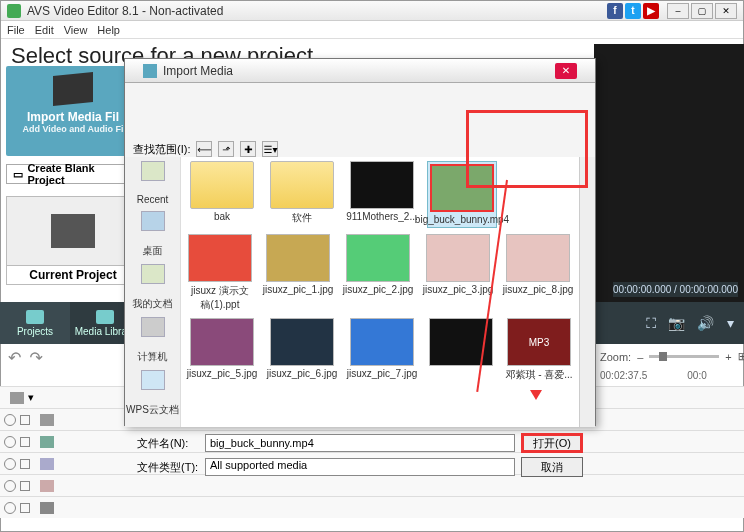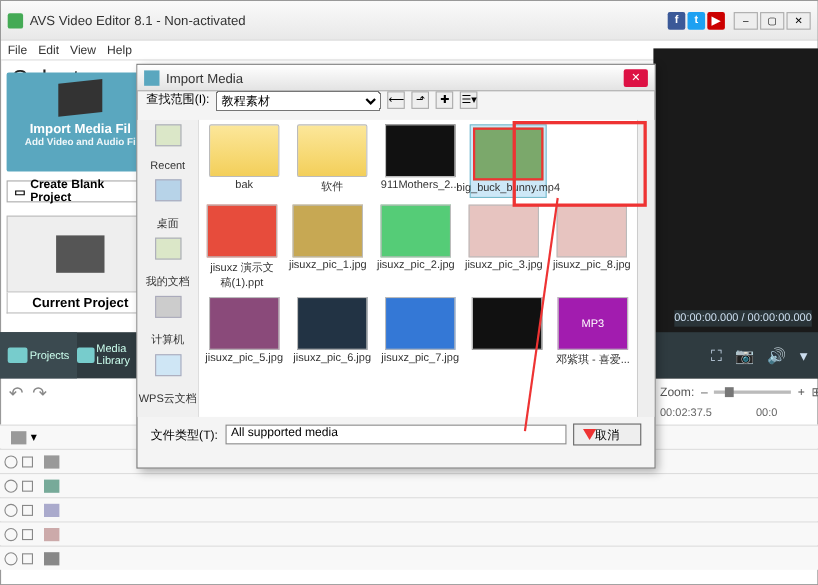--- a/index.html
+++ b/index.html
@@ -1,20 +1,20 @@
 <!DOCTYPE html>
 <html><head>
 <meta charset="utf-8">
 <style>
 * { margin: 0; padding: 0; box-sizing: border-box; font-family: "Microsoft YaHei", Arial, sans-serif; }
 body { background: #f0f0f0; width: 744px; height: 532px; overflow: hidden; position: relative; font-size: 11px; }
 
 
 .main-window { width: 744px; height: 532px; background: #fff; border: 1px solid #999; }
-.titlebar { height: 36px; background: linear-gradient(#fafafa,#e8e8e8); display: flex; align-items: center; padding: 0 6px; border-bottom: 1px solid #ccc; }
+.titlebar { height: 20px; background: linear-gradient(#fafafa,#e8e8e8); display: flex; align-items: center; padding: 0 6px; border-bottom: 1px solid #ccc; }
 .titlebar .app-icon { width: 14px; height: 14px; background: #4a5; border-radius: 2px; margin-right: 6px; }
 .titlebar .title { color: #333; font-size: 12px; flex: 1; }
 .titlebar .social { display: flex; gap: 2px; margin-right: 8px; }
 .titlebar .social span { width: 16px; height: 16px; display: inline-flex; align-items: center; justify-content: center; color: #fff; font-size: 10px; font-weight: bold; border-radius: 2px; }
 .win-controls { display: flex; gap: 2px; }
 .win-controls span { width: 22px; height: 16px; border: 1px solid #aaa; background: #eee; display: inline-flex; align-items: center; justify-content: center; font-size: 9px; }
 .menubar { height: 18px; background: #fff; padding: 0 6px; display: flex; gap: 10px; align-items: center; border-bottom: 1px solid #ddd; color: #333; }
 
 .heading { font-size: 22px; padding: 4px 10px 2px; color: #222; }
 
@@ -23,21 +23,21 @@
 .import-tile .clap { width: 40px; height: 30px; background: #333; margin: 0 auto 6px; transform: skewY(-6deg); }
 .import-tile .t1 { font-size: 12px; }
 .import-tile .t2 { font-size: 9px; opacity: .9; }
 .create-blank { margin-top: 8px; height: 20px; border: 1px solid #aaa; background: #fff; display: flex; align-items: center; padding: 0 6px; gap: 4px; }
 .current-proj { margin-top: 12px; }
 .current-proj .thumb { width: 100%; height: 70px; border: 1px solid #bbb; background: #eee; display: flex; align-items: center; justify-content: center; }
 .current-proj .thumb .clap2 { width: 44px; height: 34px; background: #555; }
 .current-proj .lbl { text-align: center; font-size: 12px; padding: 2px 0; border: 1px solid #bbb; border-top: none; background: #fff; }
 
 .darkbar { position: absolute; left: 0; top: 302px; width: 140px; height: 42px; background: #2f3b40; display: flex; }
-.darkbar .tab { flex: 1; display: flex; align-items: center; justify-content: center; color: #cfe; font-size: 10px; gap: 2px; }
+.darkbar .tab { flex: 1; display: flex; flex-direction: column; align-items: center; justify-content: center; color: #cfe; font-size: 10px; gap: 2px; }
 .darkbar .tab.active { background: #3b4a50; }
 .darkbar .icon { width: 18px; height: 14px; background: #7cc; border-radius: 2px; }
 
 .undo-redo { position: absolute; left: 8px; top: 348px; display: flex; gap: 8px; }
 .undo-redo span { font-size: 16px; color: #888; }
 
 
 .right-area { position: absolute; right: 0; top: 44px; width: 150px; height: 300px; background: #1a1a1a; }
 .timecode { position: absolute; right: 6px; top: 282px; color: #cde; font-size: 10px; background: #2a3438; padding: 2px 0; }
 .player-controls { position: absolute; right: 0; top: 302px; width: 150px; height: 42px; background: #2f3b40; display: flex; align-items: center; justify-content: flex-end; padding-right: 10px; gap: 12px; color: #cde; font-size: 14px; }
@@ -50,26 +50,26 @@
 
 
 .timeline { position: absolute; left: 0; top: 386px; width: 744px; }
 .track-row { height: 22px; border-top: 1px solid #ddd; display: flex; align-items: center; padding-left: 4px; gap: 4px; background: #f8f8f8; }
 .track-row .eye { width: 12px; height: 12px; border: 1px solid #888; border-radius: 50%; }
 .track-row .lock { width: 10px; height: 10px; border: 1px solid #888; }
 .track-row .ticon { width: 14px; height: 12px; background: #999; margin-left: 6px; }
 
 
 .dialog { position: absolute; left: 124px; top: 58px; width: 472px; height: 368px; background: #f4f4f4; border: 1px solid #777; box-shadow: 3px 3px 8px rgba(0,0,0,.3); }
-.dlg-title { height: 24px; background: linear-gradient(#fff,#e3e3e3); display: flex; align-items: center; padding: 0 6px; border-bottom: 1px solid #aaa; }
+.dlg-title { height: 24px; background: linear-gradient(#fff,#e3e3e3); display: flex; align-items: center; padding: 0 18px; border-bottom: 1px solid #aaa; }
 .dlg-title .dicon { width: 14px; height: 14px; background: #5aa7bf; margin-right: 6px; }
 .dlg-title .dtxt { flex: 1; font-size: 12px; color: #333; }
 .dlg-title .dclose { width: 22px; height: 16px; background: #d14; color: #fff; display: flex; align-items: center; justify-content: center; font-size: 10px; border-radius: 2px; }
 
-.dlg-toolbar { height: 26px; display: flex; align-items: flex-start; padding: 0 8px; gap: 6px; }
+.dlg-toolbar { height: 26px; display: flex; align-items: flex-end; padding: 0 8px; gap: 6px; margin-top: 48px; }
 .dlg-toolbar .lbl { font-size: 11px; }
 .dlg-toolbar select { flex: 0 0 150px; height: 18px; font-size: 11px; }
 .dlg-toolbar .tbtn { width: 16px; height: 16px; border: 1px solid #aaa; background: #eee; display: inline-flex; align-items: center; justify-content: center; font-size: 10px; }
 
 .dlg-body { display: flex; height: 270px; }
 .dlg-sidebar { width: 56px; background: #f0f0f0; border-right: 1px solid #ddd; padding: 4px 0; display: flex; flex-direction: column; align-items: center; gap: 6px; }
 .dlg-sidebar .place { display: flex; flex-direction: column; align-items: center; font-size: 10px; color: #333; gap: 13px; }
 .dlg-sidebar .place .picon { width: 24px; height: 20px; background: #dbe7c8; border: 1px solid #aab; }
 
 .file-grid { flex: 1; padding: 4px 6px; overflow: auto; background: #fff; position: relative; }
@@ -210,21 +210,20 @@
   </div>
 
   <div class="dialog">
     <div class="dlg-title">
       <div class="dicon"></div>
       <div class="dtxt">Import Media</div>
       <div class="dclose">✕</div>
     </div>
     <div class="dlg-toolbar">
       <span class="lbl">查找范围(I):</span>
-      <select><option>教程素材</option></select>
       <span class="tbtn">⟵</span>
       <span class="tbtn">⬏</span>
       <span class="tbtn">✚</span>
       <span class="tbtn">☰▾</span>
     </div>
     <div class="dlg-body">
       <div class="dlg-sidebar">
         <div class="place">
             <div class="picon"></div>
             <span>Recent</span>
@@ -297,28 +296,33 @@
               <div>jisuxz_pic_6.jpg</div>
             </div>
             <div class="file-item">
               <div class="fthumb" style="background: rgb(52, 120, 214);"></div>
               <div>jisuxz_pic_7.jpg</div>
             </div>
             <div class="file-item">
               <div class="fthumb" style="background: rgb(17, 17, 17);"></div>
             </div>
             <div class="file-item">
-              <div class="fthumb" style="background: #a21caf; color: rgb(255, 255, 255); display: flex; align-items: center; justify-content: center; font-size: 10px;">MP3</div>
+              <div class="fthumb" style="background: #7f1d1d; color: rgb(255, 255, 255); display: flex; align-items: center; justify-content: center; font-size: 10px;">MP3</div>
               <div>邓紫琪 - 喜爱...</div>
             </div>
           </div>
       </div>
       <div class="dlg-scrollbar"></div>
     </div>
     <div class="dlg-bottom">
+      <div class="dlg-row">
+        <span class="rlbl">文件名(N):</span>
+        <input value="big_buck_bunny.mp4" style="">
+        <div class="btn open-hl">打开(O)</div>
+      </div>
       <div class="dlg-row">
         <span class="rlbl">文件类型(T):</span>
         <div class="combo">All supported media</div>
         <div class="btn">取消</div>
       </div>
     </div>
   </div>
 
   <div class="red-box1"></div>
   <div class="arrow-line"></div>

